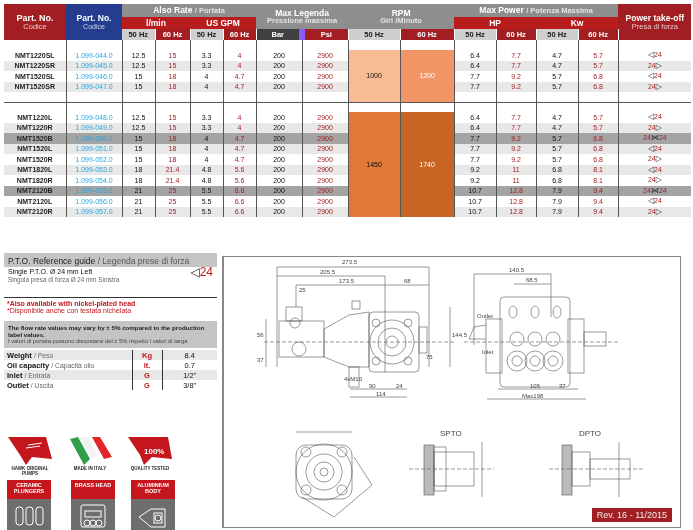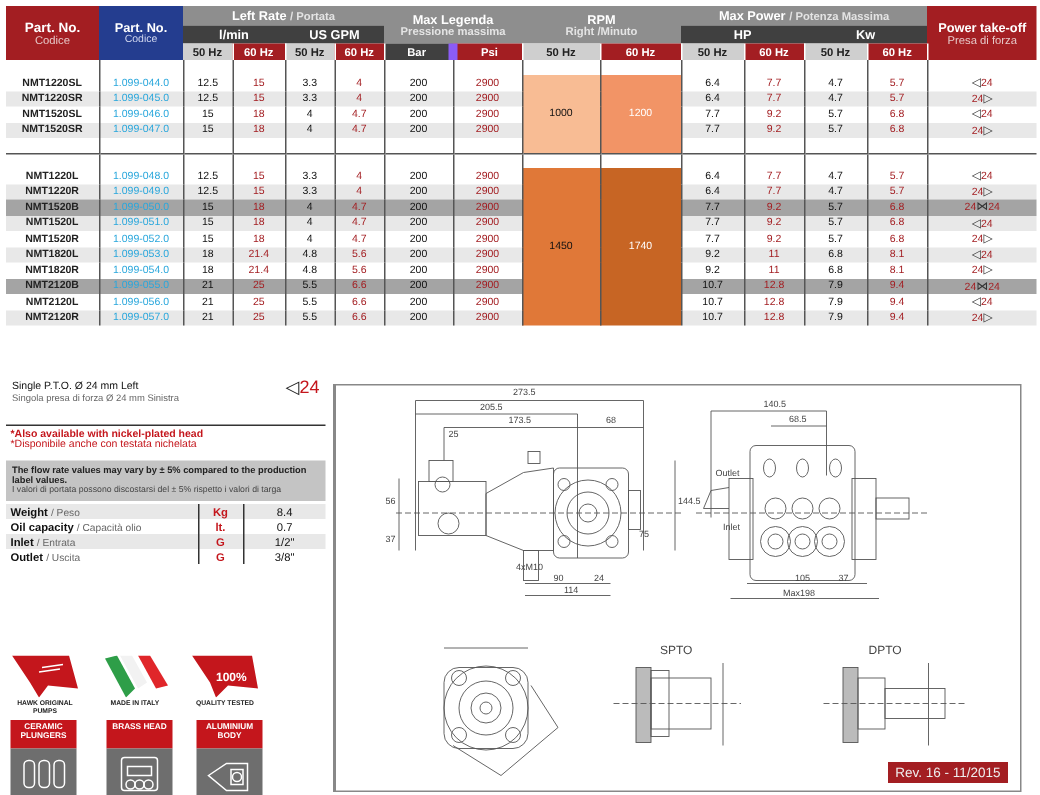--- a/index.html
+++ b/index.html
@@ -7,21 +7,21 @@
 .abs{position:absolute}
 
 #spec{position:absolute;left:4px;top:4px;width:687px;border-collapse:collapse;table-layout:fixed;font-size:7.5px}
 #spec td,#spec th{text-align:center;vertical-align:middle;padding:0;line-height:1}
 .h1{height:13px}
 .h2{height:12px}
 .h3{height:11px}
 .red{background:#a31e22;color:#fff}
 .blue{background:#243d8f;color:#fff}
 .gry{background:#8e8e8e;color:#fff}
-.lgry{background:#404040;color:#fff}
+.lgry{background:#b91c1c;color:#fff}
 .hz50{background:#cfcfcf;color:#222;border-right:1px solid #fff}
 .hz60{background:#a31e22;color:#fff;border-right:1px solid #fff}
 .bar{background:#404040;color:#fff;border-right:6px solid #8b5cf6}
 .thsub{font-weight:normal;color:#e6c8c8;font-size:7.5px}
 .thsub2{font-weight:normal;color:#d0d6ee;font-size:7px}
 .thsubg{font-weight:bold;color:#e4e4e4;font-size:7.5px}
 .big{font-size:9px;font-weight:bold}
 .mid{font-size:8.5px}
 #spec tbody td{border-left:1px solid #555;height:10.5px;font-size:7px}
 #spec tbody td:first-child{border-left:none;font-weight:bold;color:#222}
@@ -91,28 +91,28 @@
   <thead>
     <tr class="h1">
       <th rowspan="3" class="red">
           <div class="big">Part. No.</div>
           <div class="thsub">Codice</div>
         </th>
       <th rowspan="3" class="blue">
           <div class="mid" style="font-weight:bold">Part. No.</div>
           <div class="thsub2">Codice</div>
         </th>
-      <th colspan="4" class="gry mid"><span>Left Rate</span> <span class="thsubg">/ Portata</span></th>
+      <th colspan="4" class="gry mid"><span>Also Rate</span> <span class="thsubg">/ Portata</span></th>
       <th colspan="2" rowspan="2" class="gry">
           <div class="mid">Max Legenda</div>
           <div class="thsubg">Pressione massima</div>
         </th>
       <th colspan="2" rowspan="2" class="gry">
           <div class="mid">RPM</div>
-          <div class="thsubg">Right /Minuto</div>
+          <div class="thsubg">Giri /Minuto</div>
         </th>
       <th colspan="4" class="gry mid"><span>Max Power</span> <span class="thsubg">/ Potenza Massima</span></th>
       <th rowspan="3" class="red">
           <div class="mid" style="font-weight:bold">Power take-off</div>
           <div class="thsub">Presa di forza</div>
         </th>
     </tr>
     <tr class="h2">
       <th colspan="2" class="lgry mid">l/min</th>
       <th colspan="2" class="lgry mid">US GPM</th>
@@ -395,20 +395,21 @@
         <td class="">10.7</td>
         <td class="rv">12.8</td>
         <td class="">7.9</td>
         <td class="rv">9.4</td>
         <td class="pto">24<span class="tri">▷</span></td>
       </tr>
     </tbody>
 </table>
 
 <div id="guide" class="abs">
+  <div class="ghead"><span style="color:#222">P.T.O. Reference guide</span> <span>/ Legenda prese di forza</span></div>
   <div class="grow">
     <div class="l1">Single P.T.O. Ø 24 mm Left</div>
       <div class="l2">Singola presa di forza Ø 24 mm Sinistra</div>
     <div class="sym"><b>◁</b>24</div>
   </div>
   <div class="note">
       <div style="font-weight:bold">*Also available with nickel-plated head</div>
       <div>*Disponibile anche con testata nichelata</div>
     </div>
   <div class="tol">

